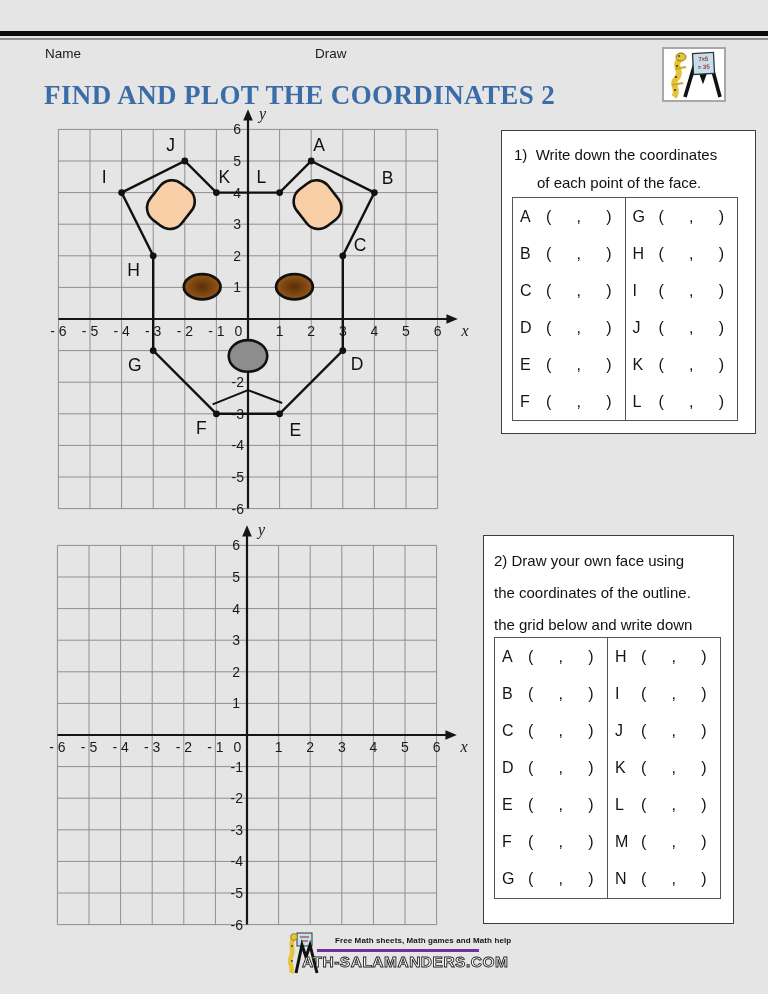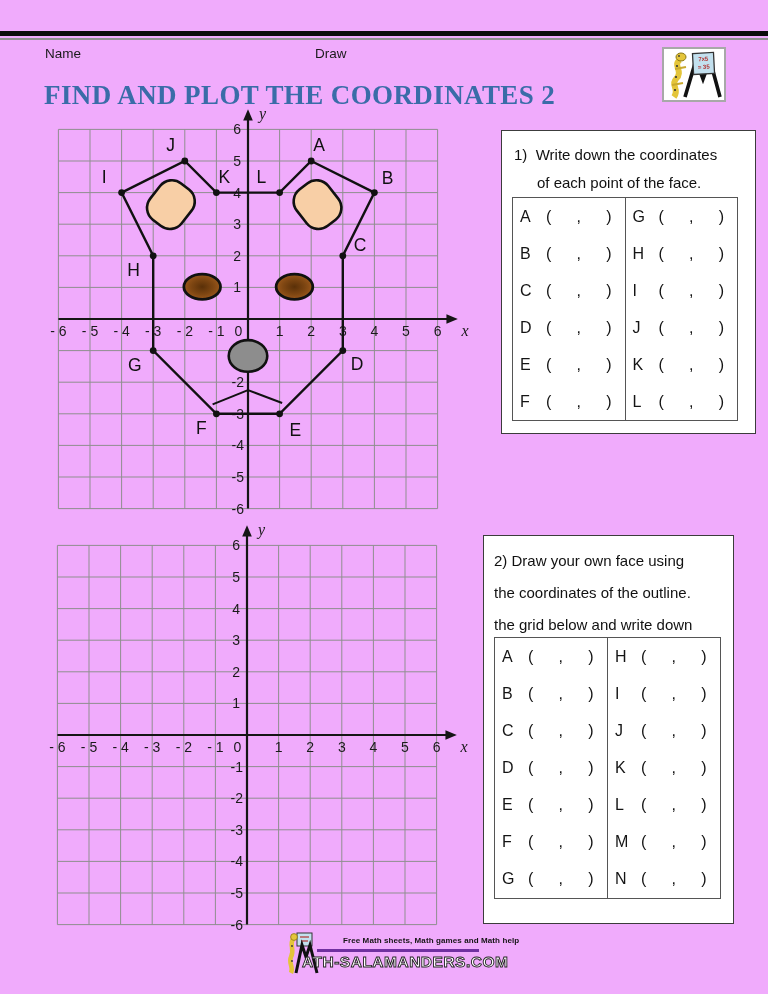--- a/index.html
+++ b/index.html
@@ -1,16 +1,16 @@
 <!DOCTYPE html>
 <html><head>
 <meta charset="utf-8">
 <style>
   html,body{margin:0;padding:0;background:#fff;}
-  .page{position:relative;width:768px;height:994px;background:#f0abfc;overflow:hidden;
+  .page{position:relative;width:768px;height:994px;background:#e5e5e5;overflow:hidden;
         font-family:"Liberation Sans",sans-serif;color:#141414;}
   .abs{position:absolute;}
   .rule-black{left:0;top:31px;width:768px;height:5px;background:#0b0b0b;}
   .rule-gray{left:0;top:38px;width:768px;height:2px;background:#8f8f8f;}
   .meta-label{top:46px;font-size:13.5px;color:#1a1a1a;}
   .page-title{left:44px;top:80px;font-family:"Liberation Serif",serif;font-weight:600;
               font-size:27px;letter-spacing:.4px;}
   .qbox{border:1.5px solid #3c3c3c;background:#fff;}
   .instr{font-size:15px;color:#111;}
   .instr .ln{white-space:nowrap;}
@@ -360,19 +360,19 @@
     <g>
       <polyline points="10,42 16,14 20,26 24,14 31,42" fill="none" stroke="#111" stroke-width="3"></polyline>
     </g>
     <g>
       <path d="M7 8 C 3 14, 9 18, 5 26 C 2 32, 8 36, 5 42" fill="none" stroke="#E4C53A" stroke-width="4.5"></path>
       <circle cx="8" cy="6" r="3.4" fill="#E4C53A" stroke="#8a7614" stroke-width="0.8"></circle>
       <circle cx="6" cy="15" r="0.9" fill="#333"></circle>
         <circle cx="6" cy="30" r="0.9" fill="#333"></circle>
     </g>
   </svg>
-  <div class="abs tagline" style="left:315px;top:936px;padding-left:28px;">Free Math sheets, Math games and Math help</div>
+  <div class="abs tagline" style="left:307px;top:936px;padding-left:28px;">Free Math sheets, Math games and Math help</div>
   <div class="abs accent-rule" id="footer-rule" style="left: 317px; top: 949px; width: 162px; background: rgb(112, 48, 160);"></div>
   <svg class="abs" style="left:301px;top:951px;" width="210" height="22" viewBox="0 0 210 22">
     <text class="wordmark" x="1" y="16">ATH-SALAMANDERS.COM</text>
   </svg>
 
 </div>
 
 </body></html>

